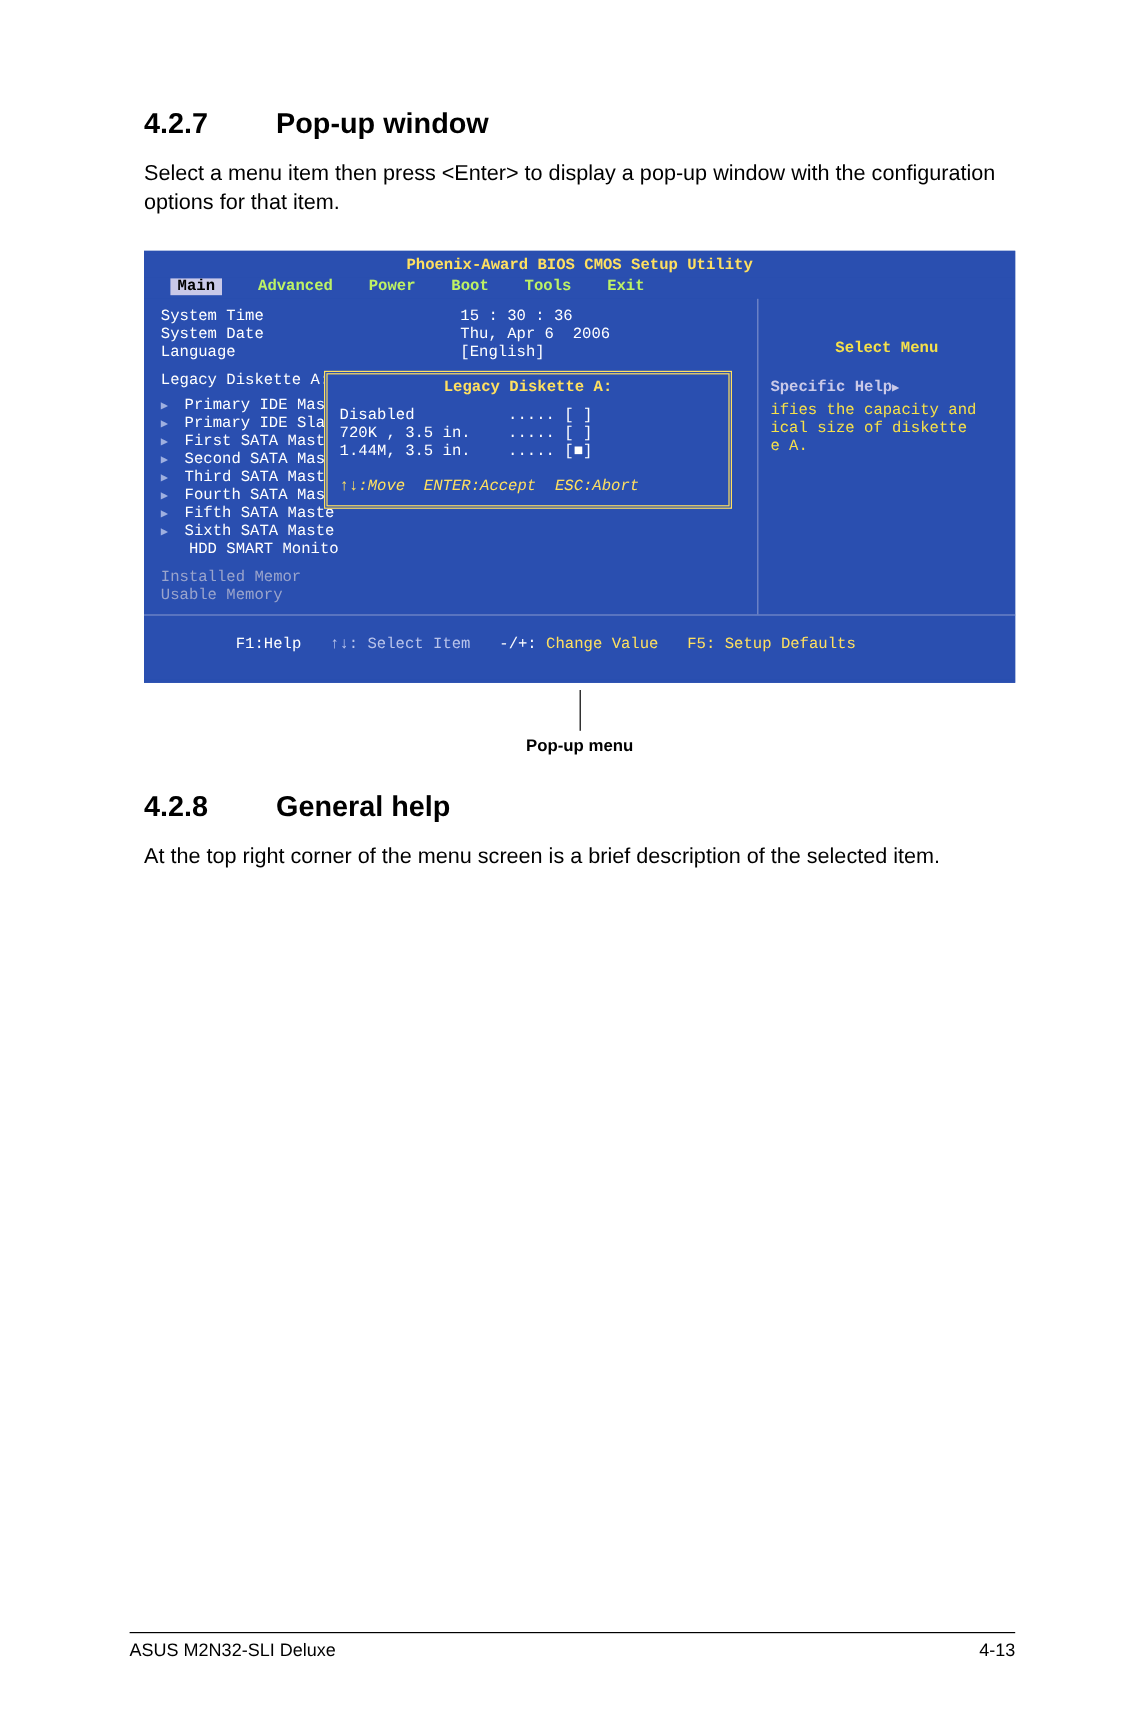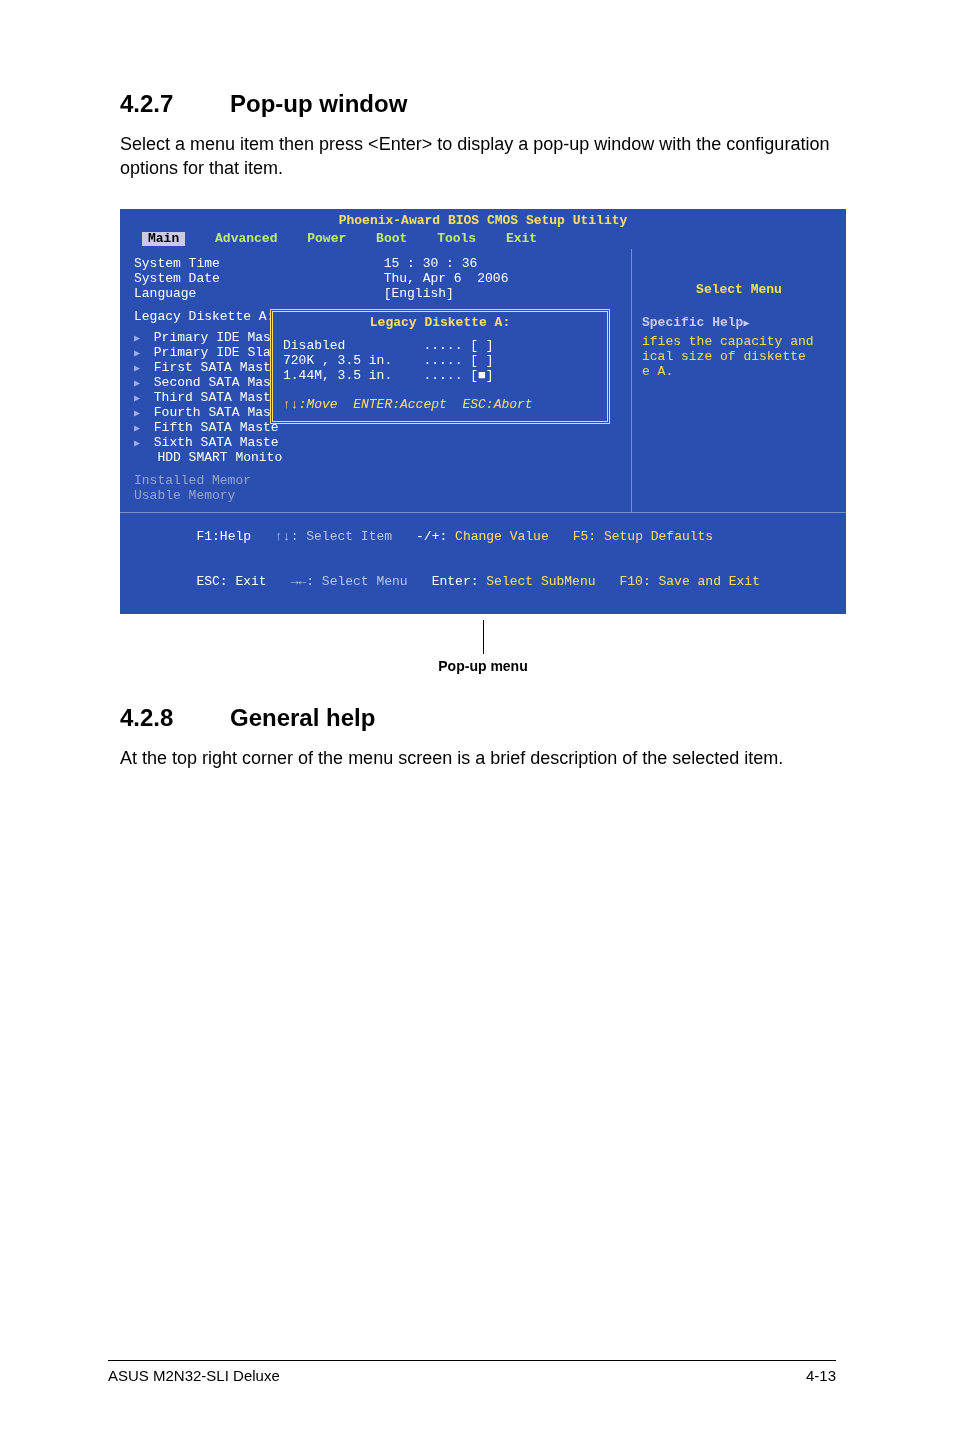--- a/index.html
+++ b/index.html
@@ -142,21 +142,21 @@
   }
   .caption-line .cap {
     font-size: 14px;
     font-weight: bold;
     margin-top: 4px;
   }
   .footer {
     position: absolute;
     bottom: 54px;
     left: 108px;
-    right: 118px;
+    right: 108px;
     border-top: 1px solid #000;
     padding-top: 6px;
     font-size: 15px;
     display: flex;
     justify-content: space-between;
   }
 </style>
 </head>
 <body>
 
@@ -213,23 +213,20 @@
         <div class="help-head"><span>Specific Help</span><span class="arrow-right"></span></div>
         <div class="help-text" style="white-space:pre-line;">ifies the capacity and
 ical size of diskette
 e A.</div>
       </div>
     </div>
     <div class="bios-footer">
       <div style="width:100%">
         <span class="seg hl">F1:Help</span><span class="seg">↑↓: Select Item</span><span class="seg"><span class="hl">-/+:</span> <span class="hint">Change Value</span></span><span class="seg hint">F5: Setup Defaults</span>
       </div>
-      <div style="width:100%">
-        <span class="seg hl">ESC: Exit</span><span class="seg">→←: Select Menu</span><span class="seg"><span class="hl">Enter:</span> <span class="hint">Select SubMenu</span></span><span class="seg hint">F10: Save and Exit</span>
-      </div>
     </div>
   </div>
 
   <div class="caption-line">
     <div class="vline"></div>
     <div class="cap">Pop-up menu</div>
   </div>
 
   <h2 class="section">
     <span class="num">4.2.8</span><span>General help</span>

